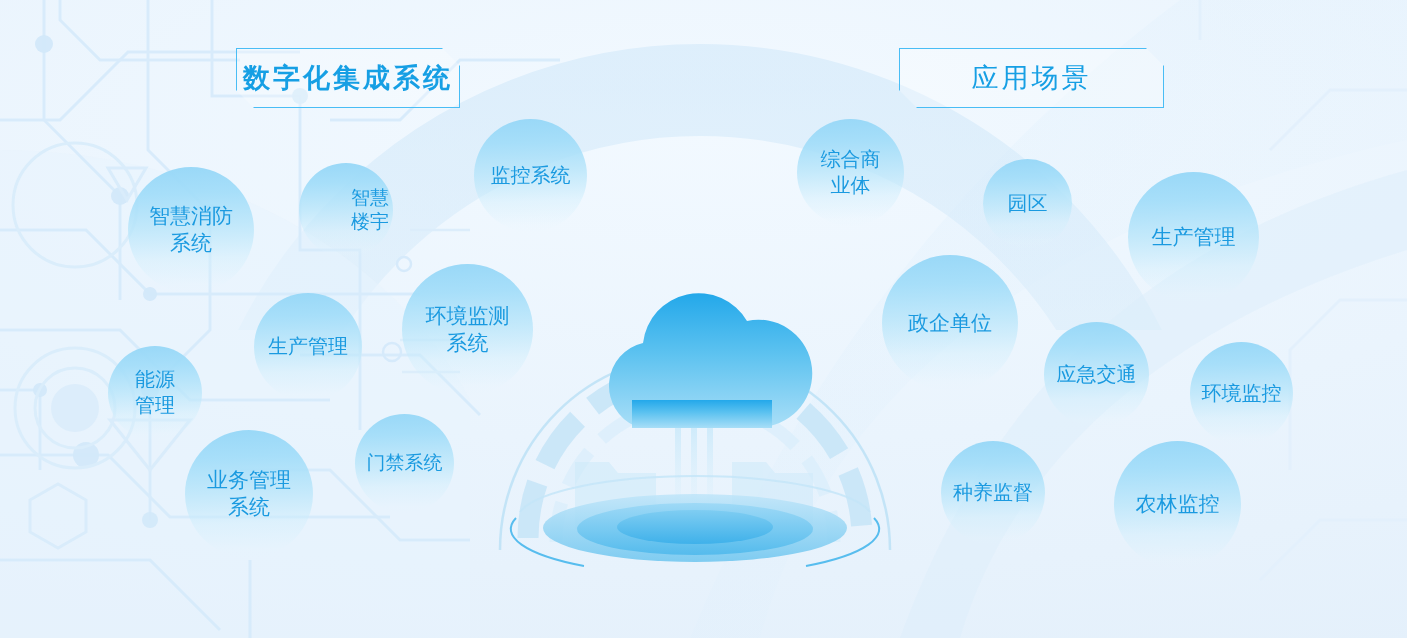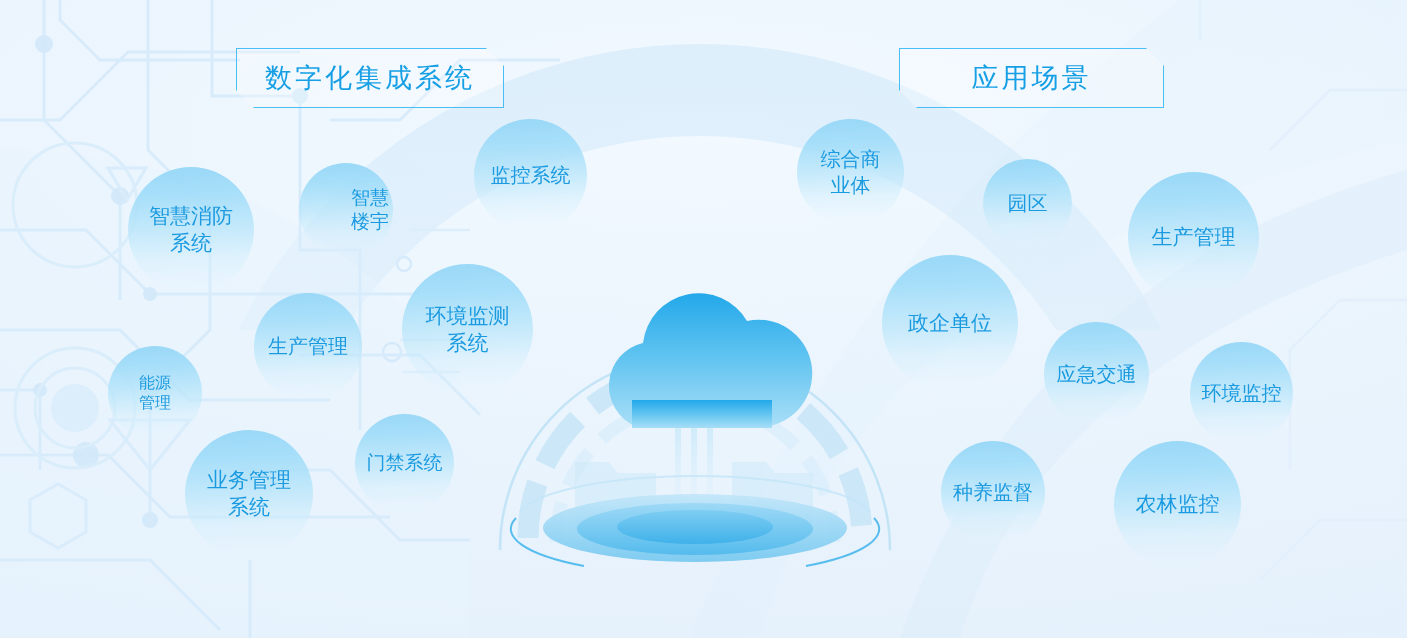--- a/index.html
+++ b/index.html
@@ -23,22 +23,23 @@
     height:60px;
     border:1px solid #49bdf5;
     background:rgba(255,255,255,0.28);
     display:flex;align-items:center;justify-content:center;
     color:#169fe4;
     font-size:27px;
     letter-spacing:3px;
     box-sizing:border-box;
   }
   .banner.bn-left{
-    left:236px;top:48px;width:268px;
+    left:236px;top:48px;width:224px;
     clip-path:polygon(0 0, calc(100% - 18px) 0, 100% 18px, 100% 100%, 18px 100%, 0 calc(100% - 18px));
+    font-weight:bold;
   }
   .banner.bn-right{
     left:899px;top:48px;width:265px;
     clip-path:polygon(0 0, calc(100% - 18px) 0, 100% 18px, 100% 100%, 18px 100%, 0 calc(100% - 18px));
   }
   .banner-label{white-space:nowrap;}
 
   
   .bubble{
     position:absolute;
@@ -257,21 +258,21 @@
       <div class="bubble" style="left: 474px; top: 119px; width: 113px; height: 113px; font-size: 20px;">
         <span class="bb-label">监控系统</span>
       </div>
       <div class="bubble" style="left: 402px; top: 264px; width: 131px; height: 131px; font-size: 21px;">
         <span class="bb-label">环境监测
 系统</span>
       </div>
       <div class="bubble" style="left: 254px; top: 293px; width: 108px; height: 108px; font-size: 20px;">
         <span class="bb-label">生产管理</span>
       </div>
-      <div class="bubble" style="left: 108px; top: 346px; width: 94px; height: 94px; font-size: 16px;">
+      <div class="bubble" style="left: 108px; top: 346px; width: 94px; height: 94px; font-size: 20px;">
         <span class="bb-label">能源
 管理</span>
       </div>
       <div class="bubble" style="left: 355px; top: 414px; width: 99px; height: 99px; font-size: 19px;">
         <span class="bb-label">门禁系统</span>
       </div>
       <div class="bubble" style="left: 185px; top: 430px; width: 128px; height: 128px; font-size: 21px;">
         <span class="bb-label">业务管理
 系统</span>
       </div>

